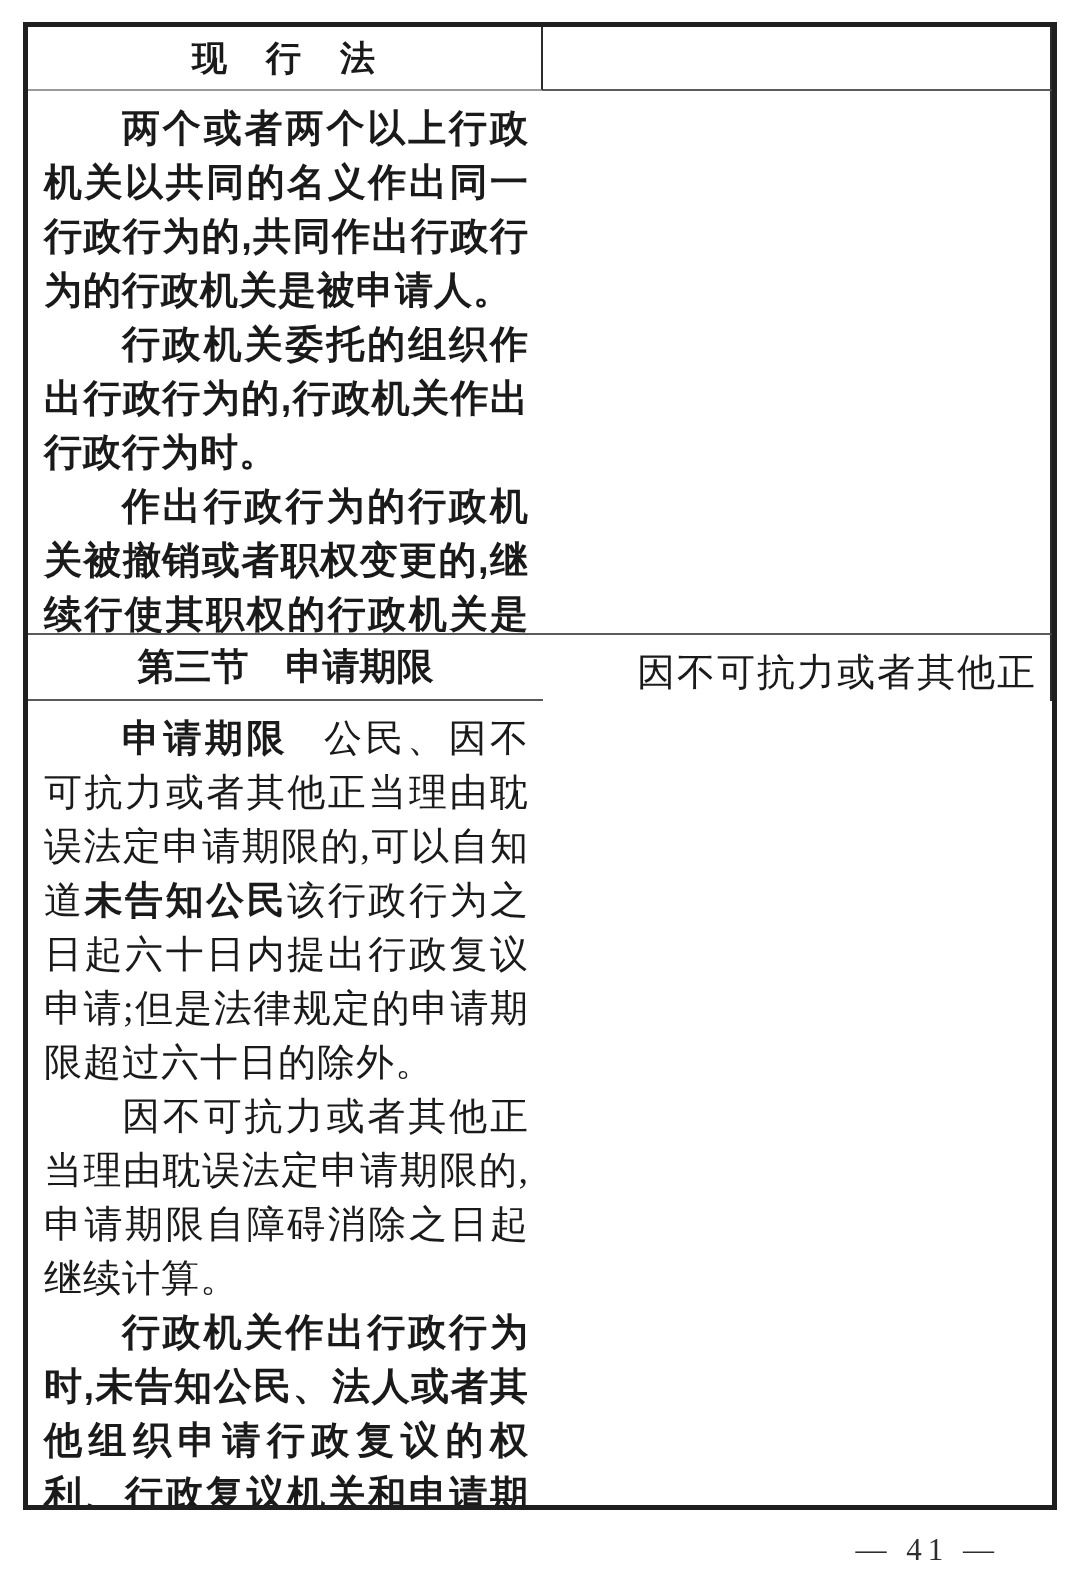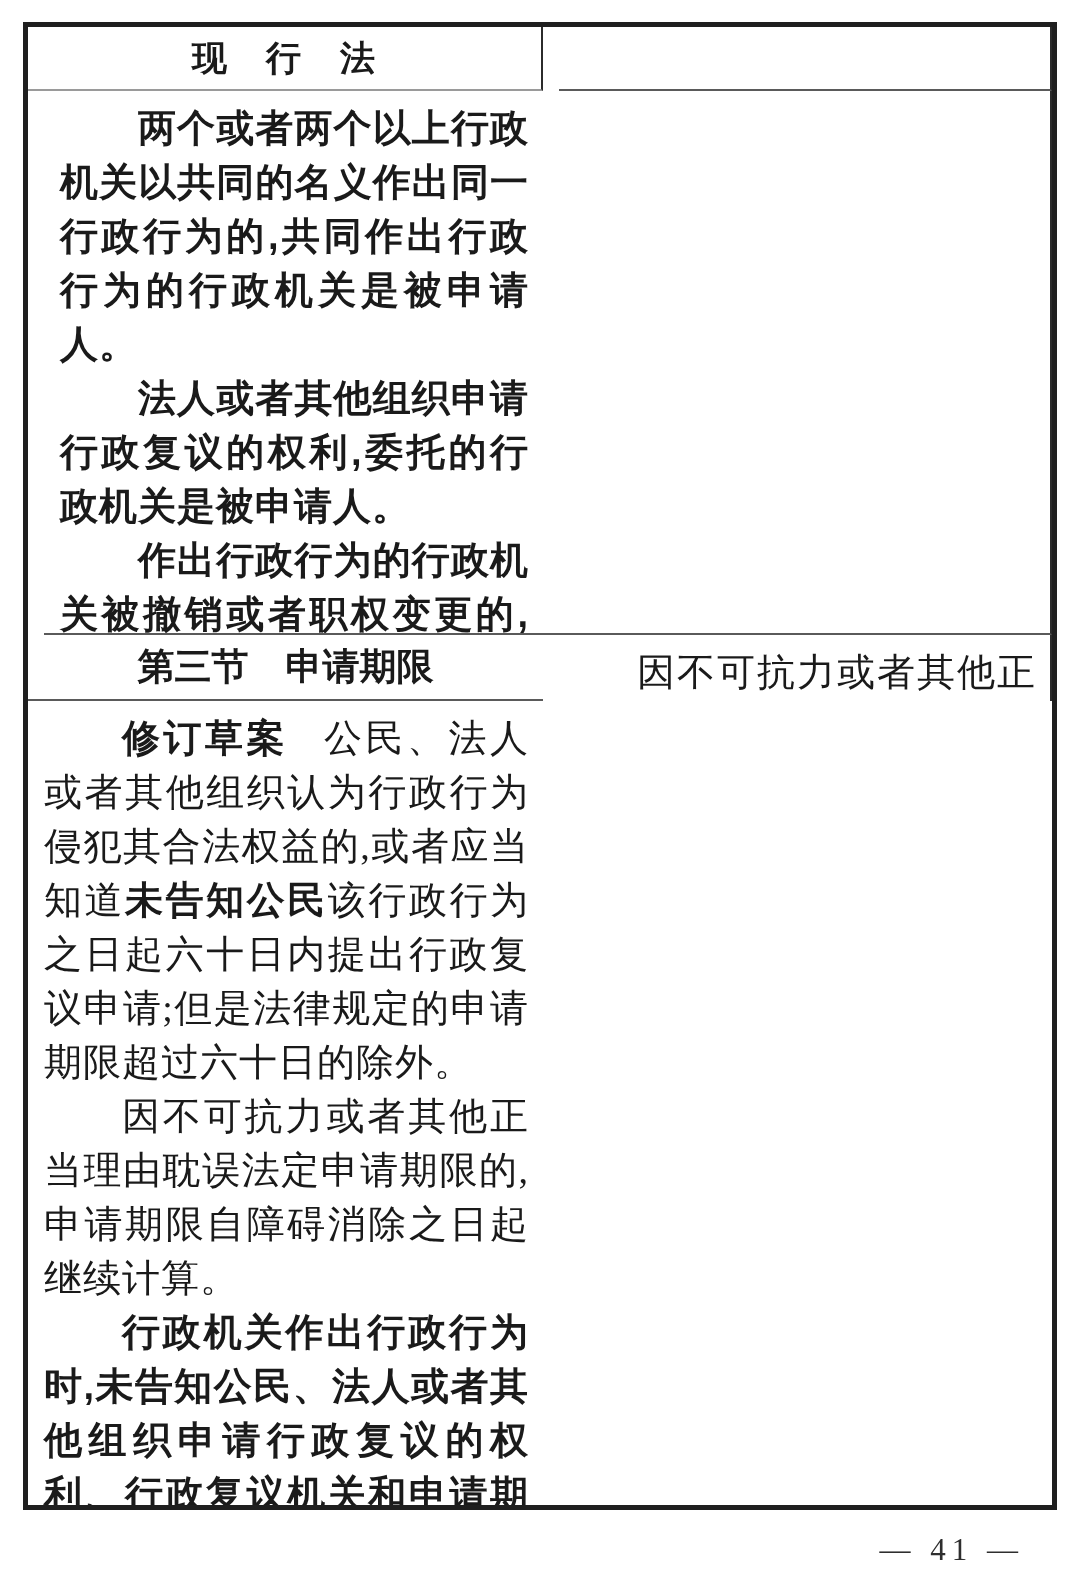--- a/index.html
+++ b/index.html
@@ -24,21 +24,21 @@
     grid-template-columns: 515px 1fr;
     grid-template-rows: 64px 544px 66px 1fr;
     background: #ffffff;
   }
   .cell {
     overflow: hidden;
     padding: 10px 14px 0 16px;
   }
   .col-left  { border-right: 2px solid #2b2b2b; }
   .r1 { border-bottom: 2px solid #9a9a9a; }
-  .r2 { border-bottom: 2px solid #5a5a5a; margin-left: 16px; }
+  .r2 { border-bottom: 2px solid #5a5a5a; }
   .r3 { border-bottom: 2px solid #5a5a5a; }
   .header-cell {
     display: flex; align-items: center; justify-content: center;
     font-family: "Liberation Sans", "DejaVu Sans", sans-serif;
     font-weight: 700;
     font-size: 35px;
     letter-spacing: 2px;
     padding: 0;
   }
   .section-cell {
@@ -65,53 +65,53 @@
     font-family: "Liberation Sans", "DejaVu Sans", sans-serif;
     font-weight: 700;
   }
   .article-label {
     font-family: "Liberation Sans", "DejaVu Sans", sans-serif;
     font-weight: 700;
     margin-right: 0.95em;
   }
   .page-number {
     position: absolute;
-    right: 56px; top: 1532px;
+    right: 80px; top: 1532px;
     font-family: "Liberation Serif", "DejaVu Serif", serif;
     font-size: 31px;
     letter-spacing: 6px;
     color: #2e2e2e;
     white-space: nowrap;
   }
 </style>
 </head>
 <body>
 
 <div class="page">
 
   <div class="comparison-table">
 
     <div class="cell col-left r1 header-cell">现　行　法</div>
 
     <div class="cell col-left r2"></div>
     <div class="cell r2 body-text">
       <p class="bold-para">两个或者两个以上行政机关以共同的名义作出同一行政行为的,共同作出行政行为的行政机关是被申请人。</p>
-      <p class="bold-para">法人或者其他组织申请行政复议的权利,委托的行政机关是被申请人。</p>
+      <p class="bold-para">行政机关委托的组织作出行政行为的,行政机关作出行政行为时。</p>
       <p class="bold-para">作出行政行为的行政机关被撤销或者职权变更的,继续行使其职权的行政机关是被申请人。</p>
     </div>
 
     <div class="cell col-left r3"></div>
     <div class="cell r3 section-cell">第三节　申请期限</div>
 
     <div class="cell col-left body-text">
       <p class="serif-run">因不可抗力或者其他正当理由耽误法定申请期限的,申请期限自障碍消除之日起继续计算。</p>
     </div>
 
     <div class="cell body-text">
-      <p><span class="article-label">修订草案</span><span class="serif-run">公民、法人或者其他组织认为行政行为侵犯其合法权益的,或者应当知道</span><span class="bold-run">未告知公民</span><span class="serif-run">该行政行为之日起六十日内提出行政复议申请;但是法律规定的申请期限超过六十日的除外。</span></p>
+      <p><span class="article-label">申请期限</span><span class="serif-run">公民、因不可抗力或者其他正当理由耽误法定申请期限的,可以自知道</span><span class="bold-run">未告知公民</span><span class="serif-run">该行政行为之日起六十日内提出行政复议申请;但是法律规定的申请期限超过六十日的除外。</span></p>
       <p class="serif-run">因不可抗力或者其他正当理由耽误法定申请期限的,申请期限自障碍消除之日起继续计算。</p>
       <p class="bold-para">行政机关作出行政行为时,未告知公民、法人或者其他组织申请行政复议的权利、行政复议机关和申请期限的,申请期限从公民、法人或者其他组织知道或</p>
     </div>
 
   </div>
 
   <div class="page-number">— 41 —</div>
 
 </div>
 

